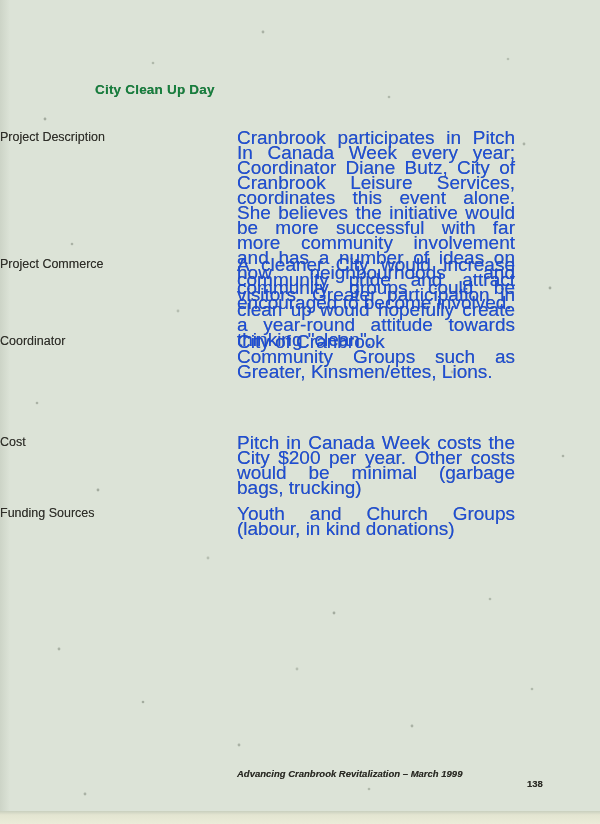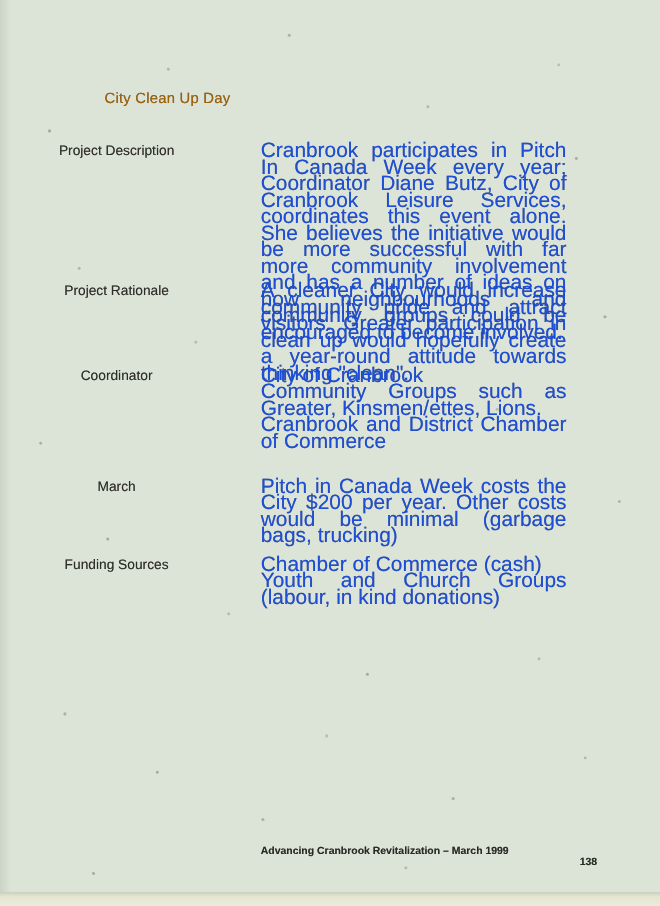--- a/index.html
+++ b/index.html
@@ -50,30 +50,30 @@
       238px 744px 0 0.4px rgba(95,105,90,0.4),
       368px 788px 0 0.3px rgba(95,105,90,0.35),
       84px 793px 0 0.4px rgba(95,105,90,0.4),
       507px 58px 0 0.3px rgba(95,105,90,0.3),
       318px 198px 0 0.4px rgba(95,105,90,0.35);
     pointer-events: none;
   }
   .doc-title {
     position: absolute;
     left: 95px; top: 82px;
-    font-size: 13.5px; font-weight: normal;
+    font-size: 13.5px; font-weight: bold;
     letter-spacing: 0.2px;
-    color: #a16207;
+    color: #15803d;
     text-shadow: 0 0 0.5px rgba(34,34,29,0.55);
     white-space: nowrap;
   }
   .section { position: absolute; left: 0; width: 600px; }
   .section .row-label {
     position: absolute; left: 0; top: 0; width: 212px;
-    text-align: center;
+    text-align: left;
     font-size: 12.5px; line-height: 15px;
     color: #2e2e28;
     text-shadow: 0 0 0.5px rgba(46,46,40,0.5);
     white-space: nowrap;
   }
   .section .row-content {
     position: absolute; left: 237px; top: 0; width: 278px;
     font-family: Liberation Sans, sans-serif;
     font-size: 19px; line-height: 15px;
     color: #1d4ed8;
@@ -84,65 +84,63 @@
   .sec-rationale    { top: 257px; }
   .sec-partnerships { top: 334px; }
   .sec-cost         { top: 435px; }
   .sec-funding      { top: 506px; }
   .page-footer {
     position: absolute; left: 0; top: 768px; width: 600px;
     font-size: 9.5px; font-weight: bold;
     color: #2b2b25;
     text-shadow: 0 0 0.4px rgba(43,43,37,0.55);
   }
-  .footer-text { position: absolute; left: 237px; top: 0; white-space: nowrap; }
+  .footer-text { position: absolute; left: 237px; top: 0; white-space: nowrap; font-style: italic; }
   .footer-page-number { position: absolute; left: 527px; top: 10px; white-space: nowrap; }
 </style>
 </head>
 <body>
 
 <div class="edge-vignette"></div>
 <div class="specks"></div>
 
 <div class="doc-title">City Clean Up Day</div>
 
 <div class="section sec-description">
   <div class="row-label">Project Description</div>
   <div class="row-content">
     <p>Cranbrook participates in Pitch In Canada Week every year; Coordinator Diane Butz, City of Cranbrook Leisure Services, coordinates this event alone.  She believes the initiative would be more successful with far more community involvement and has a number of ideas on how neighbourhoods and community groups could be encouraged to become involved.</p>
   </div>
 </div>
 
 <div class="section sec-rationale">
-  <div class="row-label">Project Rationale</div>
+  <div class="row-label">Project Commerce</div>
   <div class="row-content">
     <p>A cleaner City would increase community pride and attract visitors. Greater participation in clean up would hopefully create a year-round attitude towards thinking "clean".</p>
   </div>
 </div>
 
 <div class="section sec-partnerships">
   <div class="row-label">Coordinator</div>
   <div class="row-content">
     <p>City of Cranbrook</p>
     <p>Community Groups such as Greater, Kinsmen/ettes, Lions.</p>
-    <p>Cranbrook and District Chamber of Commerce</p>
   </div>
 </div>
 
 <div class="section sec-cost">
-  <div class="row-label">March</div>
+  <div class="row-label">Cost</div>
   <div class="row-content">
     <p>Pitch in Canada Week costs the City $200 per year. Other costs would be minimal (garbage bags, trucking)</p>
   </div>
 </div>
 
 <div class="section sec-funding">
   <div class="row-label">Funding Sources</div>
   <div class="row-content">
-    <p>Chamber of Commerce (cash)</p>
     <p>Youth and Church Groups (labour, in kind donations)</p>
   </div>
 </div>
 
 <div class="page-footer">
   <span class="footer-text">Advancing Cranbrook Revitalization – March 1999</span>
   <span class="footer-page-number">138</span>
 </div>
 
 <div class="bottom-edge"></div>

